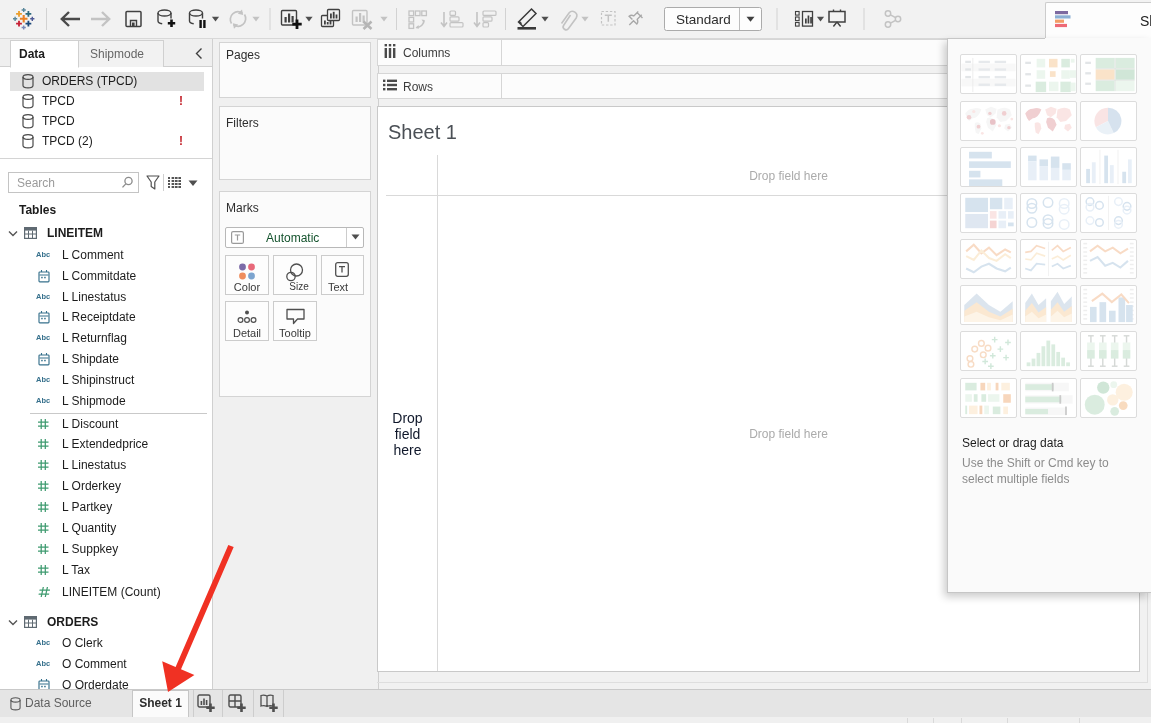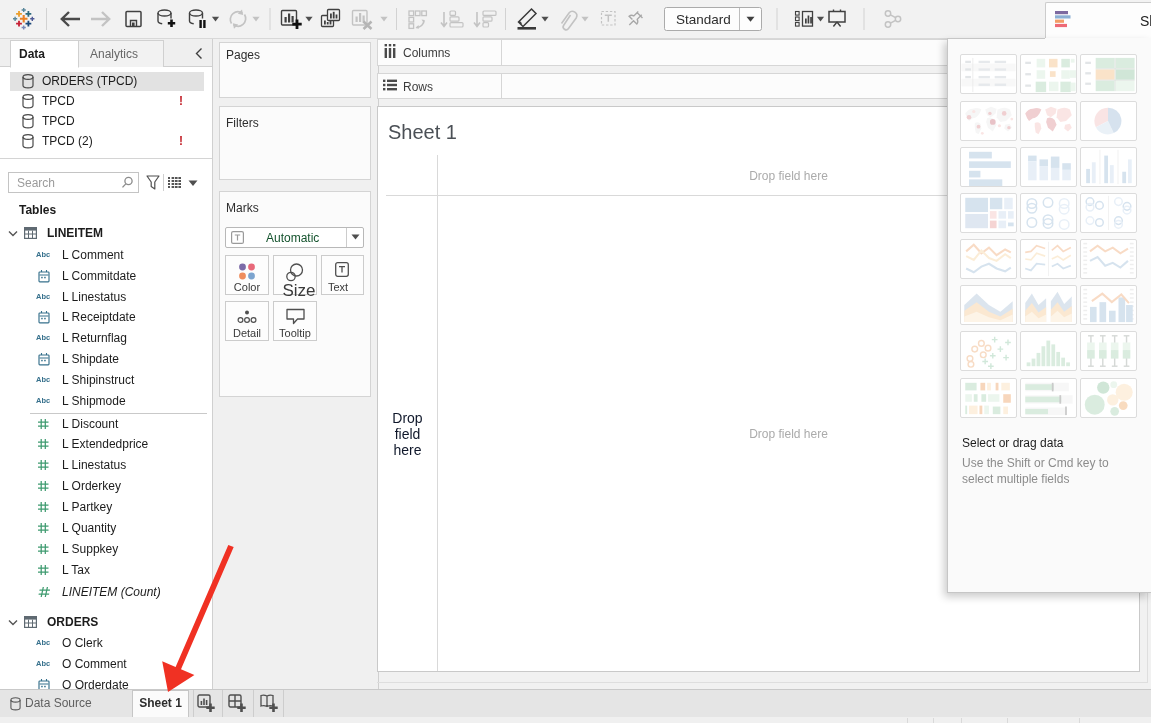--- a/index.html
+++ b/index.html
@@ -111,21 +111,21 @@
 <svg class="a" style="left:1055px;top:11px" width="18" height="18" viewBox="0 0 18 18">
 <rect x="0" y="0" width="13" height="3.2" fill="#7d6aa0"></rect>
 <rect x="0" y="4.3" width="15.5" height="3.2" fill="#8cb0d4"></rect>
 <rect x="0" y="8.6" width="9" height="3.2" fill="#f29d67"></rect>
 <rect x="0" y="12.9" width="12" height="3.2" fill="#ee6a76"></rect>
 </svg>
 <div class="a t12" style="left:1140px;top:13px;font-size:14px">Show Me</div>
 <div class="a" style="left:0;top:39px;width:213px;height:650px;background:#fff;border-right:1px solid #d0d0d0;overflow:hidden">
     <div class="a" style="left:0;top:0;width:213px;height:28px;background:#efefef;border-bottom:1px solid #d0d0d0"></div>
     <div class="a" style="left:78px;top:1px;width:86px;height:27px;background:#f2f2f2;border:1px solid #d0d0d0;border-bottom:none"></div>
-    <div class="a t12" style="left:90px;top:8px;color:#666">Analytics</div>
+    <div class="a t12" style="left:90px;top:8px;color:#666">Shipmode</div>
     <div class="a" style="left:10px;top:1px;width:69px;height:28px;background:#fff;border:1px solid #d0d0d0;border-bottom:1px solid #fff"></div>
     <div class="a t12" style="left:19px;top:8px;font-weight:bold">Data</div>
     <svg class="a" style="left:194px;top:8px" width="10" height="13">
       <path d="M7.5,1.5 L2.5,6.5 L7.5,11.5" stroke="#3f3f3f" stroke-width="1.4" fill="none"></path>
     </svg>
     <div class="a" style="left:10px;top:32.5px;width:194px;height:19px;background:#e2e2e2"></div>
     <svg class="a" style="left:22px;top:35px" width="12" height="15" viewBox="0 0 12 15">
       <ellipse cx="6" cy="3" rx="5" ry="2.4" stroke="#4a4a4a" stroke-width="1.2" fill="none"></ellipse>
       <path d="M1,3 V11.5 a5,2.4 0 0 0 10,0 V3" stroke="#4a4a4a" stroke-width="1.2" fill="none"></path>
     </svg>
@@ -275,21 +275,21 @@
       <g>
         <path d="M1,4 H11.5 M1,8 H11.5 M4.2,1 V11 M8.3,1 V11" stroke="#3f9b70" stroke-width="1.25" fill="none"></path>
       </g>
     </svg>
     <div class="a t12" style="left:62px;top:523.7999999999998px">L Tax</div>
     <svg class="a" style="left:37px;top:546.5px" width="13" height="12" viewBox="0 0 13 12">
       <g transform="skewX(-12)" transform-origin="6 11">
         <path d="M1,4 H11.5 M1,8 H11.5 M4.2,1 V11 M8.3,1 V11" stroke="#3f9b70" stroke-width="1.25" fill="none"></path>
       </g>
     </svg>
-    <div class="a t12" style="left:62px;top:545.5px;font-style:italic">LINEITEM (Count)</div>
+    <div class="a t12" style="left:62px;top:545.5px;">LINEITEM (Count)</div>
     <svg class="a" style="left:8px;top:579.5px" width="10" height="7">
       <path d="M1,1.5 L5,5.5 L9,1.5" stroke="#555" stroke-width="1.4" fill="none"></path>
     </svg>
     <svg class="a" style="left:24px;top:576.5px" width="13" height="12" viewBox="0 0 13 12">
       <rect x="0.6" y="0.6" width="11.8" height="10.8" stroke="#5f6a72" stroke-width="1.2" fill="none"></rect>
       <rect x="0.6" y="0.6" width="11.8" height="3" fill="#5f6a72"></rect>
       <line x1="0.6" y1="7" x2="12.4" y2="7" stroke="#5f6a72"></line>
       <line x1="4.5" y1="3.6" x2="4.5" y2="11.4" stroke="#5f6a72"></line>
       <line x1="8.5" y1="3.6" x2="8.5" y2="11.4" stroke="#5f6a72"></line>
     </svg>
@@ -321,21 +321,21 @@
 <path d="M3.8,4 H9.2 M6.5,4 V9.4" stroke="#9a9a9a" stroke-width="1.2" fill="none"></path>
   </svg>
 <div class="a t12" style="left:266px;top:231px;color:#14532d">Automatic</div>
 <div class="a" style="left:346px;top:228px;width:1px;height:19px;background:#cccccc"></div>
 <svg class="a" style="left:351px;top:234px" width="9" height="7">
     <path d="M0.5,0.5 h8 l-4,5 z" fill="#4f4f4f"></path>
   </svg>
 <div class="a" style="left:225px;top:255px;width:44px;height:40px;background:#fdfdfd;border:1px solid #cccccc"></div>
 <div class="a" style="left:225px;top:281px;width:44px;text-align:center;font-size:11px;color:#3a3a3a">Color</div>
 <div class="a" style="left:273px;top:255px;width:44px;height:40px;background:#fdfdfd;border:1px solid #cccccc"></div>
-<div class="a" style="left:273px;top:281px;width:52px;text-align:center;font-size:17px;color:#3a3a3a">Size</div>
+<div class="a" style="left:273px;top:281px;width:52px;text-align:center;font-size:10px;color:#3a3a3a">Size</div>
 <div class="a" style="left:321px;top:255px;width:43px;height:40px;background:#fdfdfd;border:1px solid #cccccc"></div>
 <div class="a" style="left:321px;top:281px;width:34px;text-align:center;font-size:11px;color:#3a3a3a">Text</div>
 <div class="a" style="left:225px;top:301px;width:44px;height:40px;background:#fdfdfd;border:1px solid #cccccc"></div>
 <div class="a" style="left:225px;top:327px;width:44px;text-align:center;font-size:11px;color:#3a3a3a">Detail</div>
 <div class="a" style="left:273px;top:301px;width:44px;height:40px;background:#fdfdfd;border:1px solid #cccccc"></div>
 <div class="a" style="left:273px;top:327px;width:44px;text-align:center;font-size:11px;color:#3a3a3a">Tooltip</div>
 <svg class="a" style="left:236px;top:261px" width="22" height="22" viewBox="0 0 22 22">
 <circle cx="6.5" cy="6" r="3.4" fill="#7c6ba8"></circle>
     <circle cx="15.5" cy="6" r="3.4" fill="#e8697a"></circle>
 <circle cx="6.5" cy="15" r="3.4" fill="#ef8e5e"></circle>

